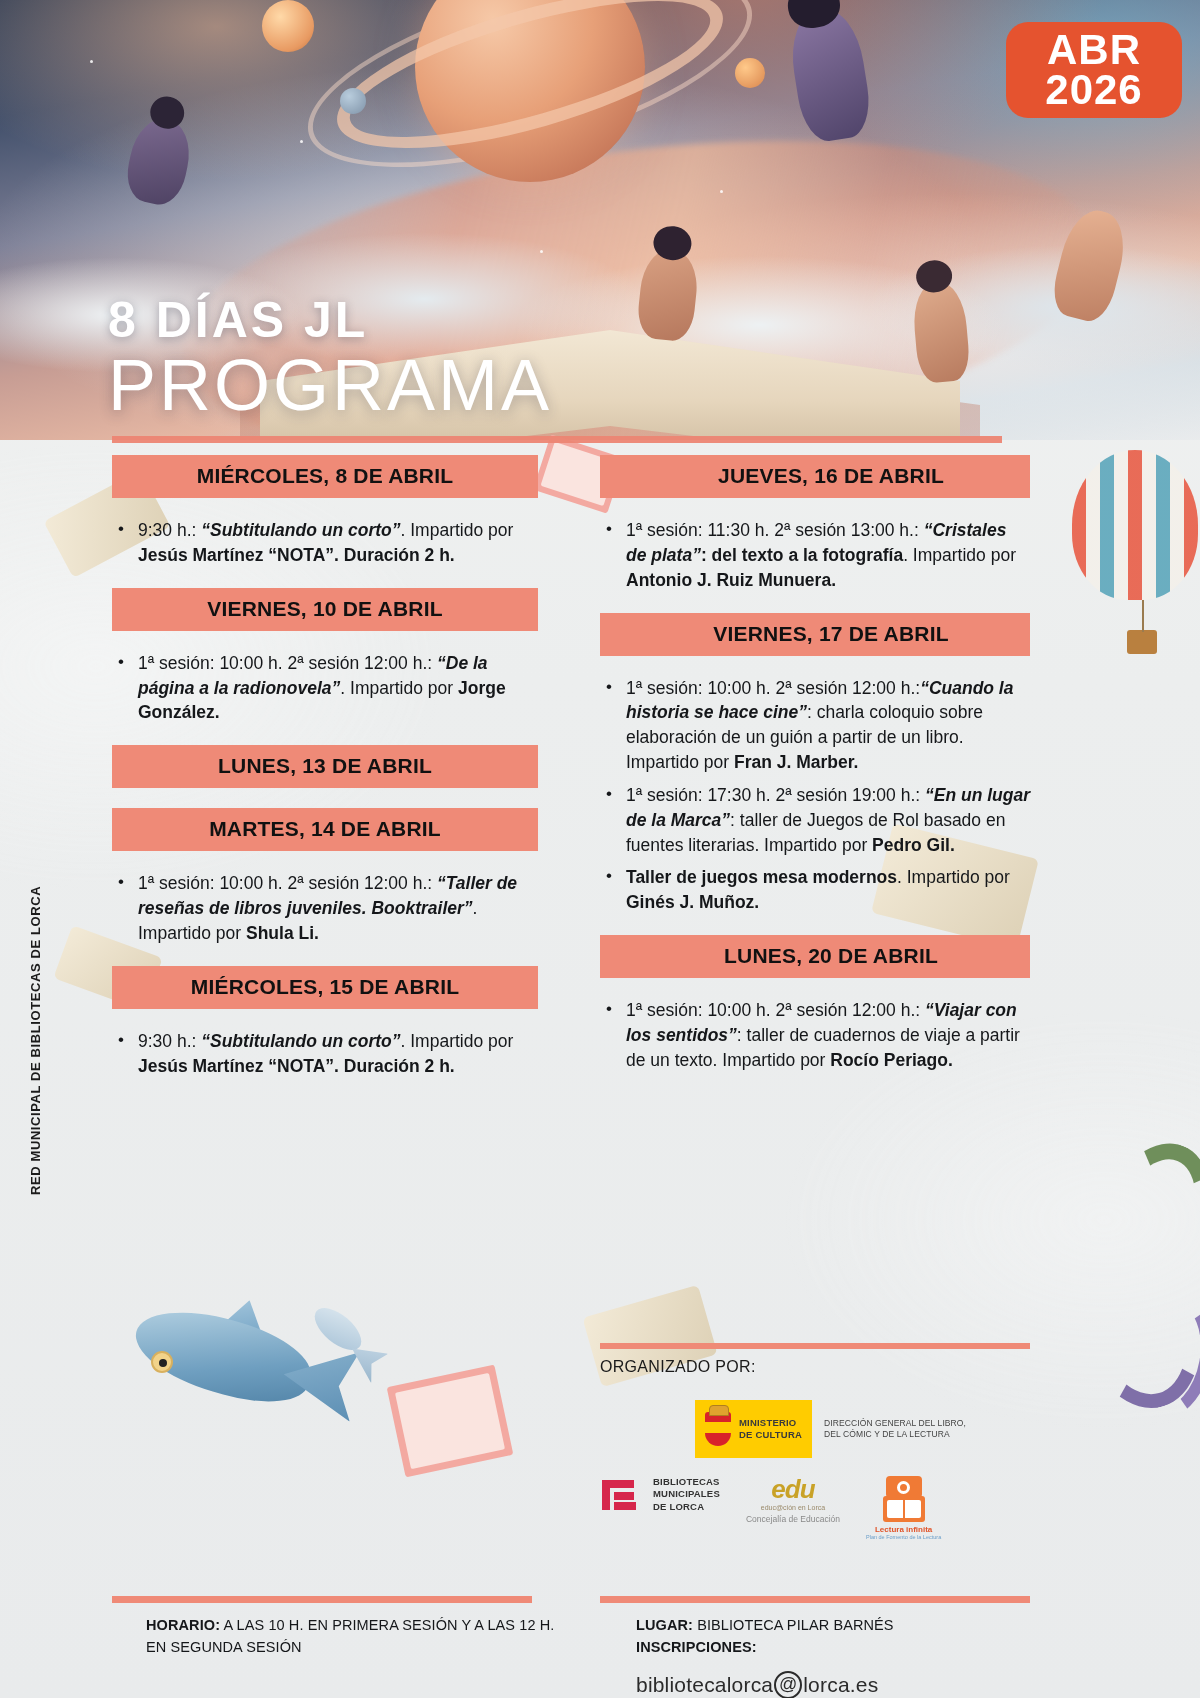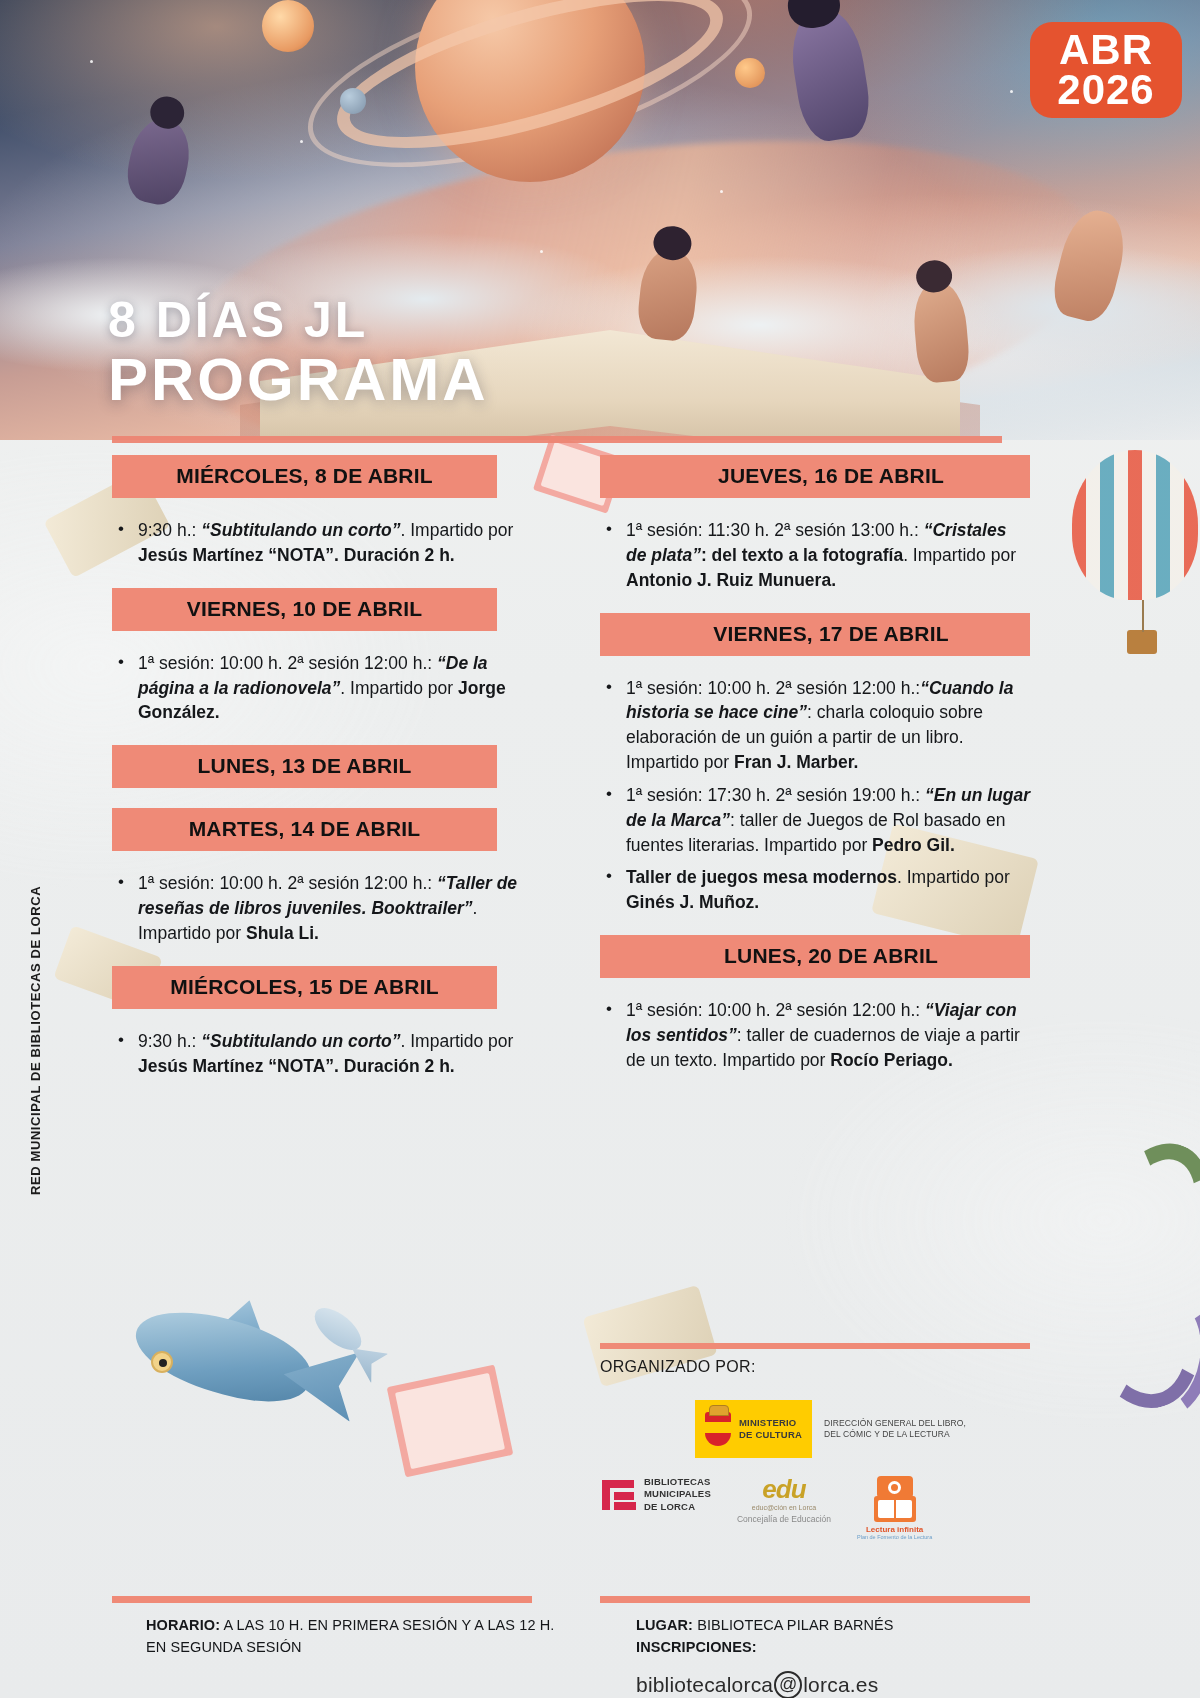--- a/index.html
+++ b/index.html
@@ -67,47 +67,47 @@
      background:linear-gradient(160deg,#d9a183,#b5775c); border-radius:46% 46% 36% 36%; }
   .fig.c:after { content:""; position:absolute; left:8px; top:-24px; width:38px; height:34px; border-radius:50%; background:#2e2230; }
   .fig.d { left:915px; top:282px; width:52px; height:100px; transform:rotate(-5deg);
      background:linear-gradient(160deg,#e0ad8e,#b77a5e); border-radius:46% 46% 34% 34%; }
   .fig.d:after { content:""; position:absolute; left:6px; top:-22px; width:36px; height:32px; border-radius:50%; background:#3a2a33; }
   .fig.e { left:1060px; top:210px; width:60px; height:110px; transform:rotate(14deg);
      background:linear-gradient(160deg,#e7b394,#bd7f62); border-radius:46% 46% 34% 34%; }
   .star { position:absolute; width:3px; height:3px; border-radius:50%; background:rgba(255,255,255,.85); }
 
   
-  .abr-badge { position:absolute; right:18px; top:22px; width:152px; height:96px; border-radius:22px;
+  .abr-badge { position:absolute; right:18px; top:22px; width:176px; height:96px; border-radius:22px;
      background:#e5532f; display:flex; flex-direction:column; align-items:center; justify-content:center;
      color:#fff; line-height:.95; z-index:8; }
   .abr-badge .l1 { font-size:42px; font-weight:bold; letter-spacing:1px; }
   .abr-badge .l2 { font-size:42px; font-weight:bold; letter-spacing:1px; }
 
   .title-wrap { position:absolute; left:108px; top:262px; z-index:9;margin-top:33px; }
   .t-small { color:#ffffff; font-size:50px; font-weight:bold; letter-spacing:3px; line-height:1;
      text-shadow:0 2px 10px rgba(40,40,60,.35); }
-  .t-big { color:#ffffff; font-size:60px; font-weight:bold; letter-spacing:3px; line-height:1.02; margin-top:4px;
+  .t-big { color:#ffffff; font-size:72px; font-weight:normal; letter-spacing:3px; line-height:1.02; margin-top:4px;
      text-shadow:0 3px 14px rgba(40,40,60,.35);text-align:right; }
 
   .rule-top { position:absolute; left:112px; top:436px; width:890px; height:7px; background:#ec8573; z-index:9; opacity:.95;}
 
   
   .side-vert { position:absolute; left:28px; top:1195px; transform:rotate(-90deg); transform-origin:left top;
      font-size:13px; font-weight:bold; letter-spacing:.6px; color:#1b1b1b; white-space:nowrap; z-index:9; }
 
   
   .cols { position:absolute; left:0; top:455px; width:1200px; }
   .col { position:absolute; top:0; }
   .col.left { left:112px; width:420px; }
   .col.right { left:600px; width:430px; }
 
   .daybar { background:#ef8a77; color:#111; font-weight:bold; font-size:21px; text-align:center;
      padding:9px 4px 10px; letter-spacing:.2px; margin-bottom:20px; }
-  .col.left .daybar { width:385px; }
+  .col.left .daybar { width:426px; }
   .col.right .daybar { width:430px;padding-left:36px; }
 
   ul.items { list-style:none; margin:0 0 20px 0; padding:0; }
   ul.items li { position:relative; padding-left:26px; margin-bottom:8px;
      font-size:17.5px; line-height:1.42; color:#15171a; }
   ul.items li:before { content:"•"; position:absolute; left:6px; top:-1px; font-size:17px; color:#15171a; }
   .b { font-weight:bold; }
   .bi { font-weight:bold; font-style:italic; }
 
   
@@ -120,21 +120,21 @@
   .logo-row.r2 { margin-top:18px; margin-left:2px; align-items:flex-start; gap:26px; }
 
   .min-logo { display:flex; align-items:center; background:#ffcc00; padding:6px 10px; gap:8px; height:58px; }
   .min-shield { width:26px; height:34px; border-radius:3px 3px 13px 13px;
      background:linear-gradient(180deg,#d8232a 0%,#d8232a 30%,#ffcc00 30%,#ffcc00 62%,#d8232a 62%); position:relative; }
   .min-shield:before { content:""; position:absolute; left:4px; top:-7px; width:18px; height:9px; border-radius:4px 4px 0 0;
      background:#e0a32e; border:1px solid #b07f1d; }
   .min-text { font-size:9.5px; font-weight:bold; color:#3b3b3b; line-height:1.25; letter-spacing:.2px; }
   .dir-text { font-size:8.5px; color:#444; line-height:1.35; letter-spacing:.1px; }
 
-  .bib-logo { display:flex; align-items:center; gap:8px; }
+  .bib-logo { display:flex; align-items:center; gap:17px; }
   .bib-mark { width:34px; height:30px; position:relative; }
   .bib-mark i { position:absolute; background:#d6264b; display:block; }
   .bib-mark i.a { left:0; top:0; width:32px; height:8px; }
   .bib-mark i.b { left:0; top:0; width:8px; height:30px; }
   .bib-mark i.c { left:12px; top:12px; width:20px; height:8px; }
   .bib-mark i.d { left:12px; top:22px; width:22px; height:8px; }
   .bib-text { font-size:9.5px; font-weight:bold; color:#333; line-height:1.3; letter-spacing:.2px; }
 
   .edu-logo { text-align:center; }
   .edu-word { font-size:26px; font-weight:bold; color:#c9a227; letter-spacing:-1px; font-style:italic; line-height:1; }

